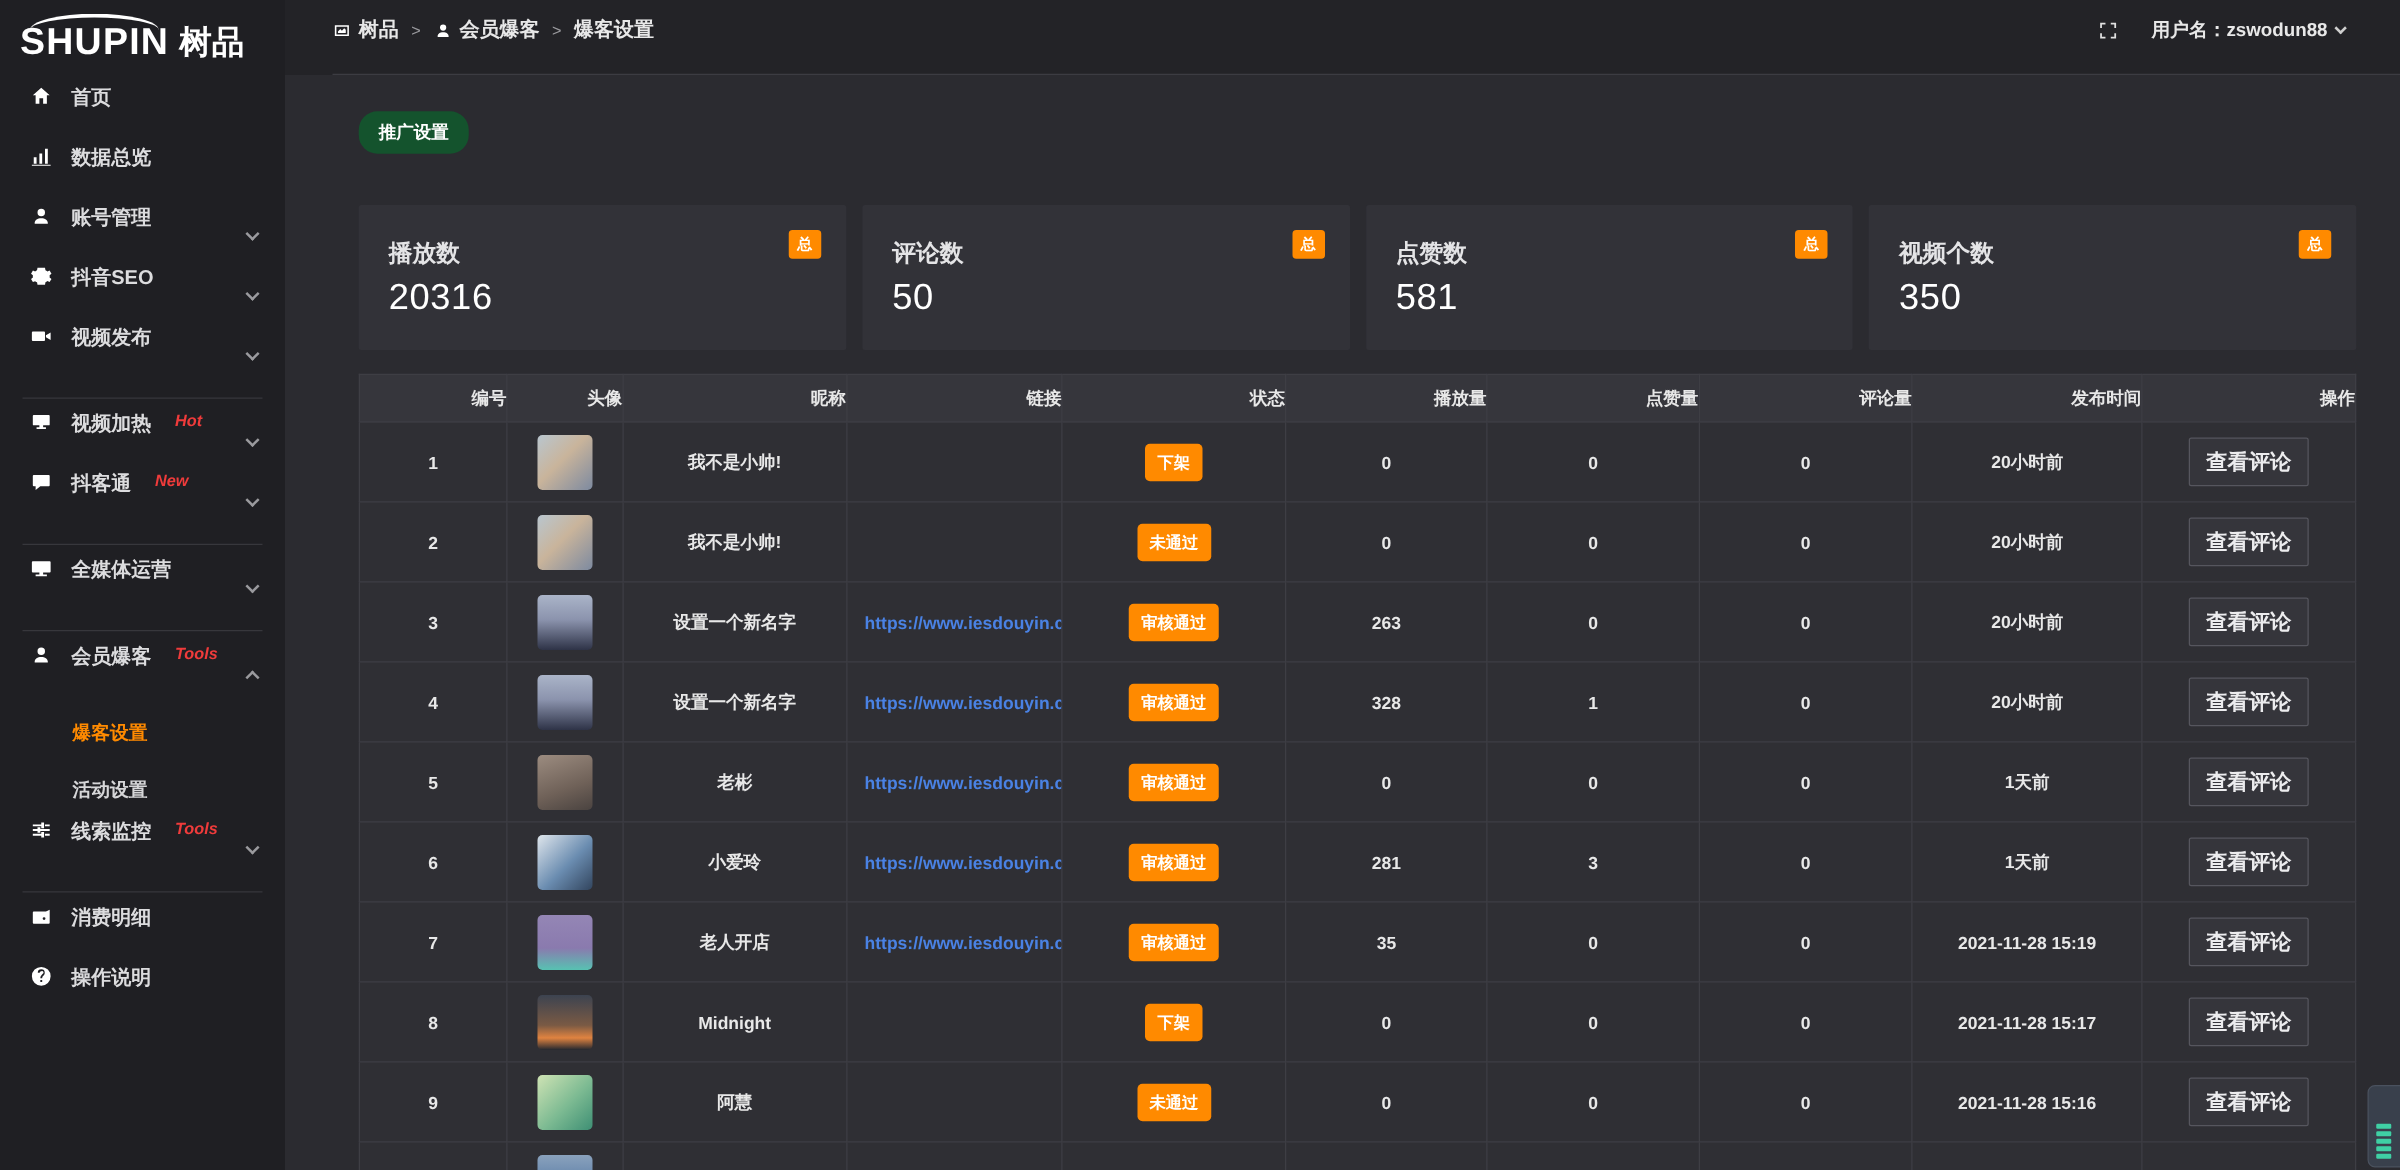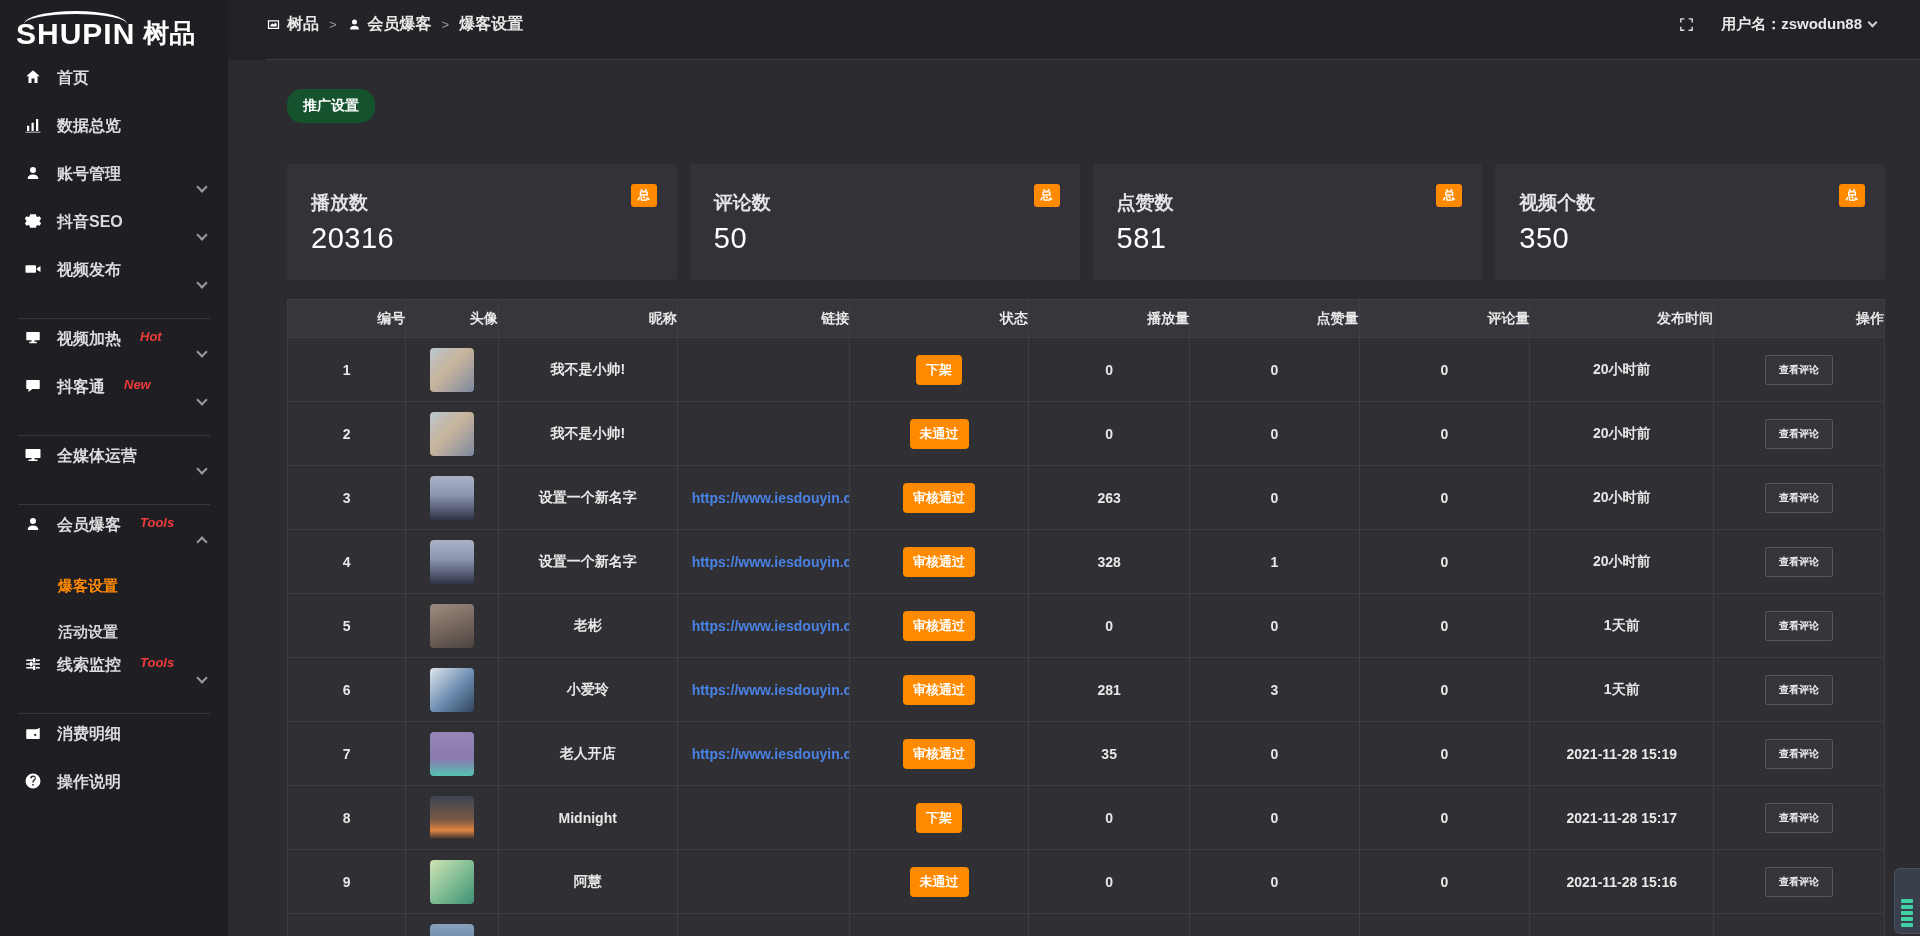--- a/index.html
+++ b/index.html
@@ -65,21 +65,21 @@
   .av-sky   { background:linear-gradient(180deg,#aab4c8 0%,#8b93ad 45%,#2e3347 100%); }
   .av-face  { background:linear-gradient(160deg,#9c8c80 0%,#6f6158 60%,#4a4340 100%); }
   .av-blue  { background:linear-gradient(135deg,#dfe6ec 0%,#6a8cb0 55%,#32455e 100%); }
   .av-toon  { background:linear-gradient(180deg,#9486b5 0%,#8a7aae 60%,#57c2b2 100%); }
   .av-dusk  { background:linear-gradient(180deg,#3c4350 0%,#7a5a44 55%,#e08340 78%,#23272f 100%); }
   .av-green { background:linear-gradient(135deg,#cfe3b4 0%,#7cba92 55%,#3e8f74 100%); }
   .av-steel { background:linear-gradient(180deg,#8aa2bd 0%,#6f8db0 100%); }
   .link-cell { color:#4a82e4; white-space:nowrap;padding-left:14px; }
   .status-btn { display:inline-block; background:#ff8a00; color:#fff; font-size:13px; font-weight:600;
                 padding:6px 10px; border-radius:4px; border:none; cursor:pointer; white-space:nowrap; }
-  .action-btn { display:inline-block; background:#35353b; color:#ececee; font-size:10px; font-weight:600;
+  .action-btn { display:inline-block; background:#35353b; color:#ececee; font-size:17px; font-weight:600;
                 padding:7px 13px; border-radius:2px; border:1px solid #56565e; cursor:pointer; white-space:nowrap; }
   .partial-row td { height:24px; border-bottom:none; }
   .partial-row .avatar { height:14px; margin-top:10px; border-radius:4px 4px 0 0; }
 
   
   .float-widget { position:absolute; right:-12px; bottom:2px; width:38px; height:66px; background:#39404c;
                   border:1px solid #4a515e; border-radius:6px; z-index:9; cursor:pointer;
                   display:flex; flex-direction:column; justify-content:flex-end; align-items:flex-start;
                   padding:4px 0 6px 6px; gap:2px; }
   .float-widget i { display:block; width:12px; height:4px; background:#3fd0a4; border-radius:1px; }

